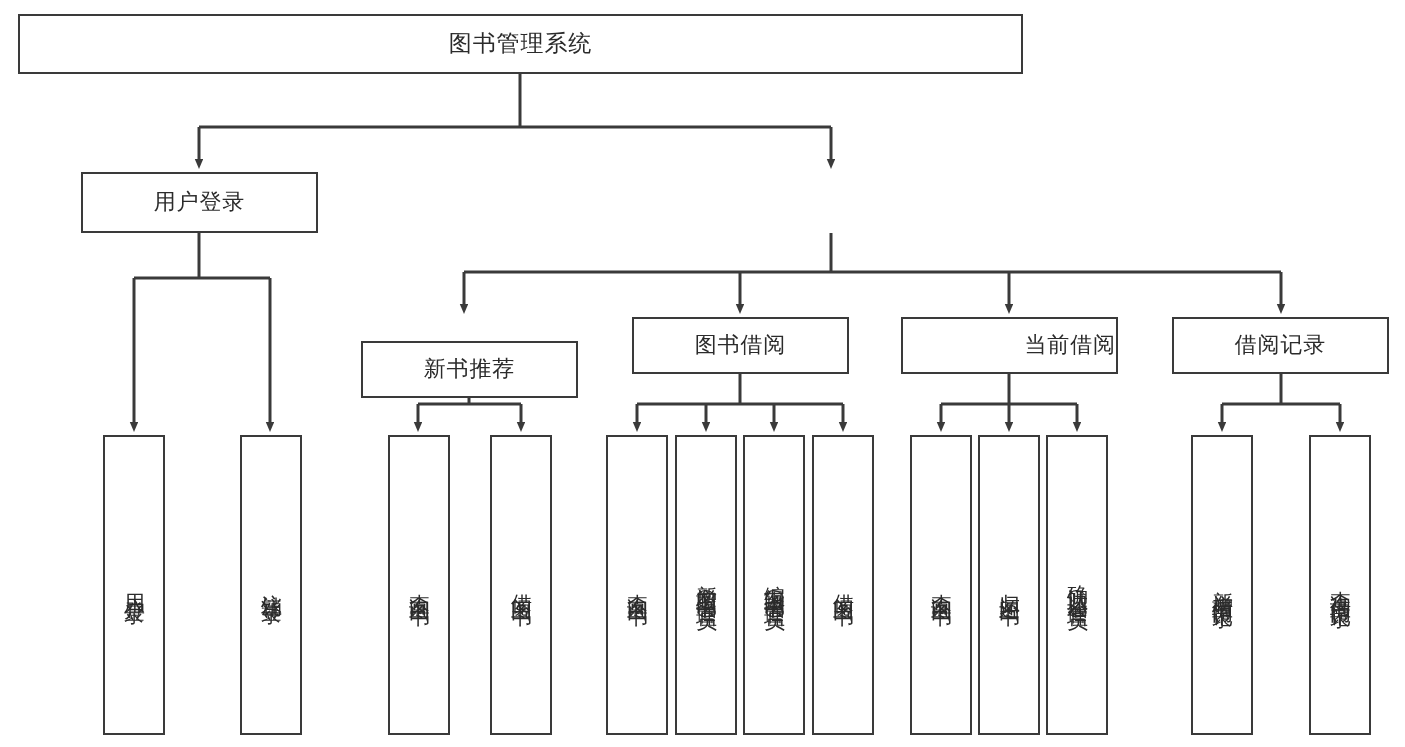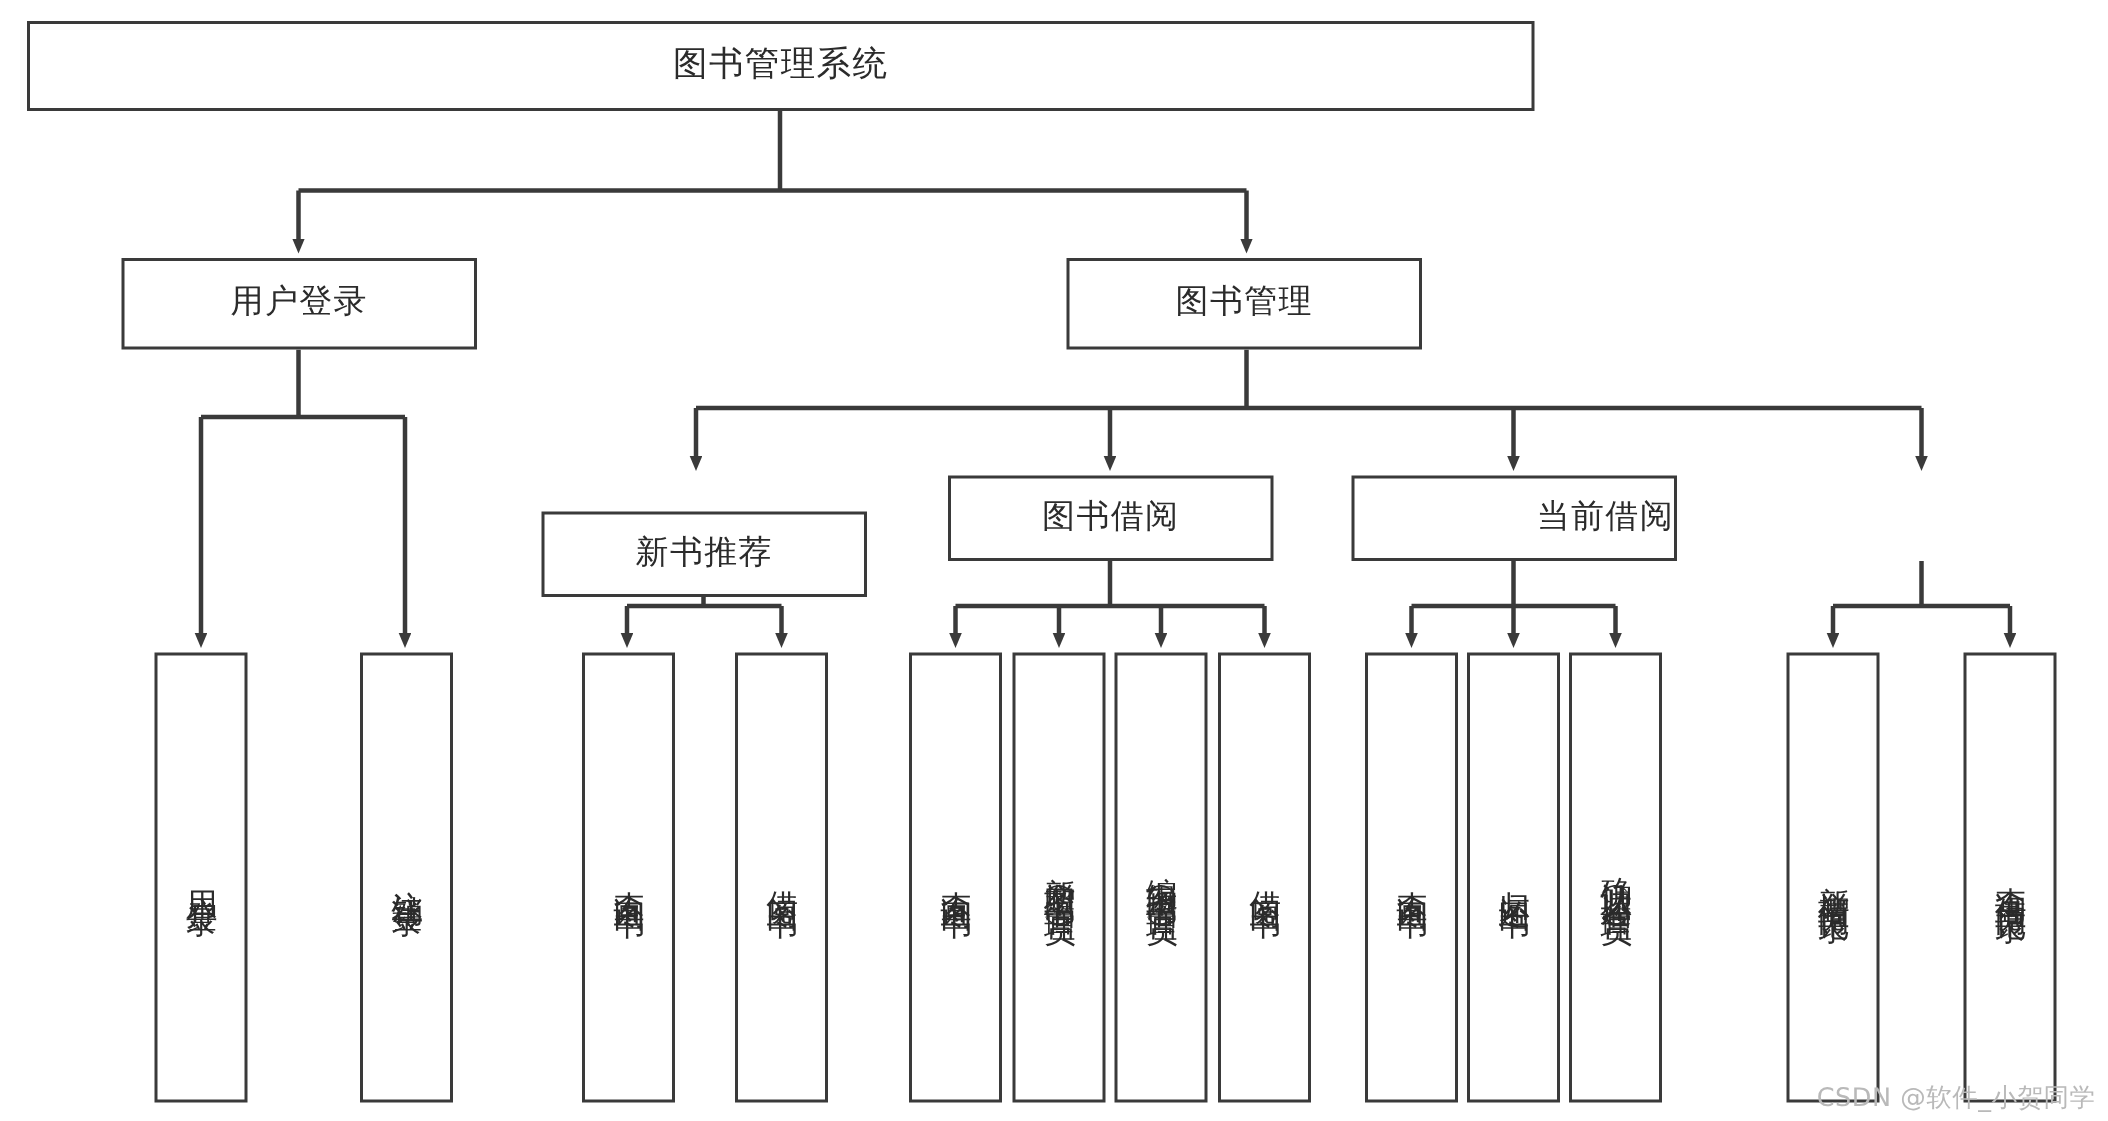--- a/index.html
+++ b/index.html
@@ -137,36 +137,36 @@
   </svg>
 
   <div class="node root horiz" style="left:18px; top:14px; width:1005px; height:60px;">
     <span>图书管理系统</span>
   </div>
 
   <div class="node horiz" style="left:81px; top:172px; width:237px; height:61px;">
     <span>用户登录</span>
   </div>
 
-  <div class="node horiz" style="left:711px; top:172px; width:237px; height:61px;">
-    <span>图书管理</span>
-  </div>
 
   <div class="node horiz" style="left:361px; top:317px; width:217px; height:57px;margin-top:24px;">
     <span>新书推荐</span>
   </div>
 
   <div class="node horiz" style="left:632px; top:317px; width:217px; height:57px;">
     <span>图书借阅</span>
   </div>
 
   <div class="node horiz" style="left:901px; top:317px; width:217px; height:57px;justify-content:flex-end;">
     <span>当前借阅</span>
   </div>
 
+  <div class="node horiz" style="left:1172px; top:317px; width:217px; height:57px;">
+    <span>借阅记录</span>
+  </div>
 
   <div class="node leaf" style="left:103px; top:435px; width:62px; height:300px;">
     <span class="vwrap">
       <span class="vtext">用户登录</span>
     </span>
   </div>
 
   <div class="node leaf" style="left:240px; top:435px; width:62px; height:300px;">
     <span class="vwrap">
       <span class="vtext">注销登录</span>
@@ -232,15 +232,14 @@
       <span class="vtext">新增借阅记录</span>
     </span>
   </div>
 
   <div class="node leaf" style="left:1309px; top:435px; width:62px; height:300px;">
     <span class="vwrap">
       <span class="vtext">查询借阅记录</span>
     </span>
   </div>
 
-  <div id="watermark">CSDN @软件_小贺同学</div>
 
 </div>
 
 </body></html>

